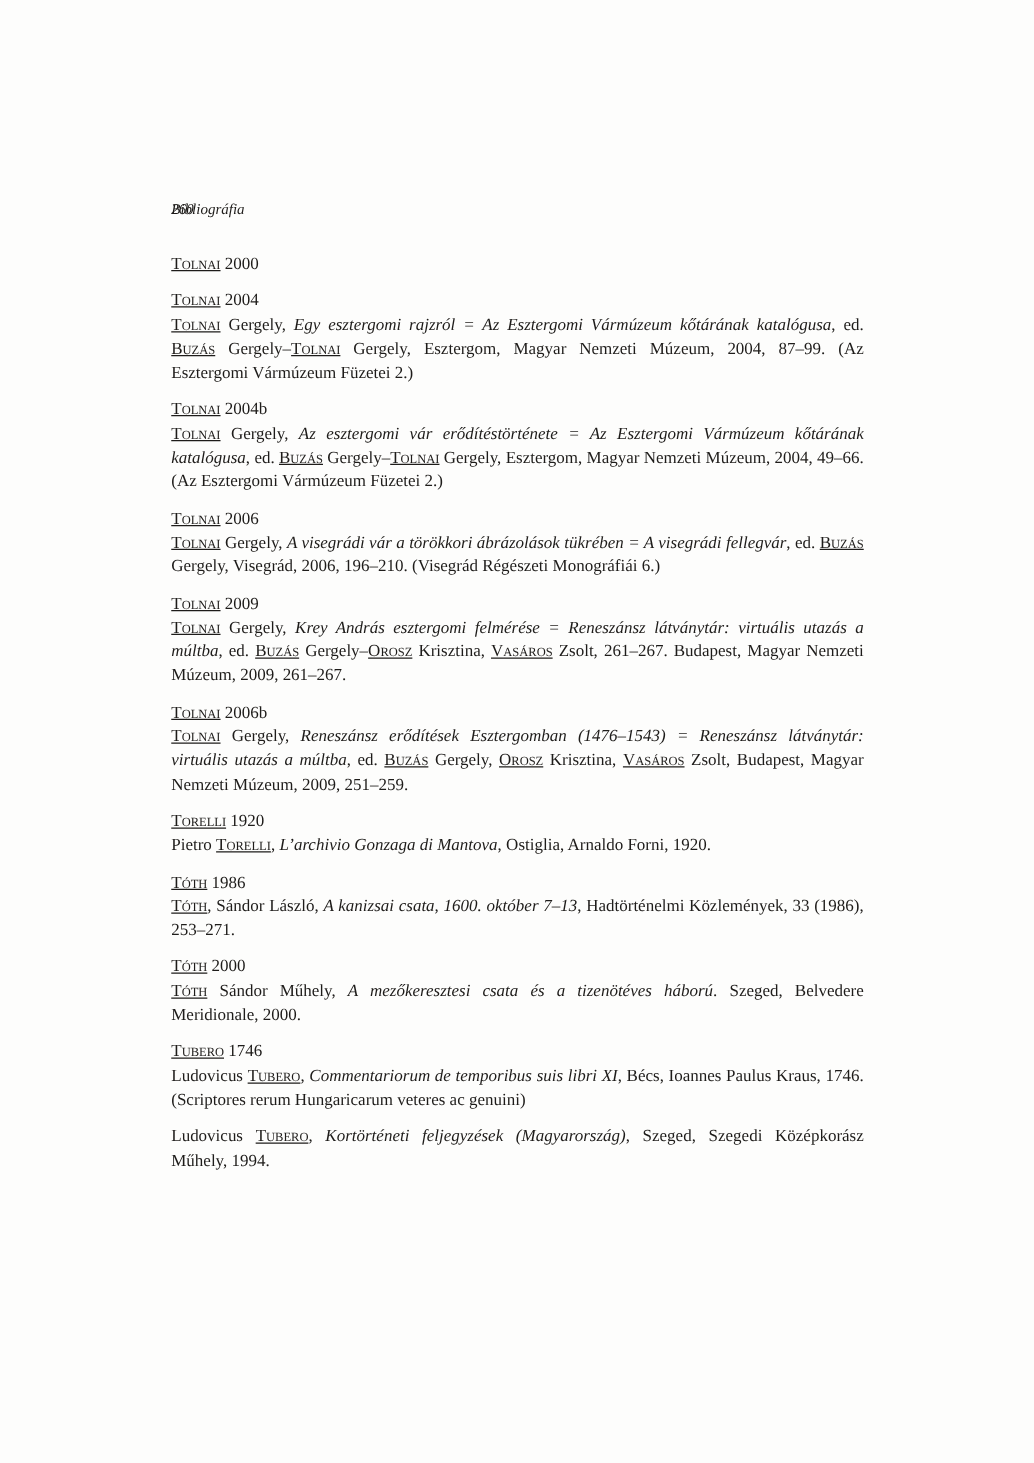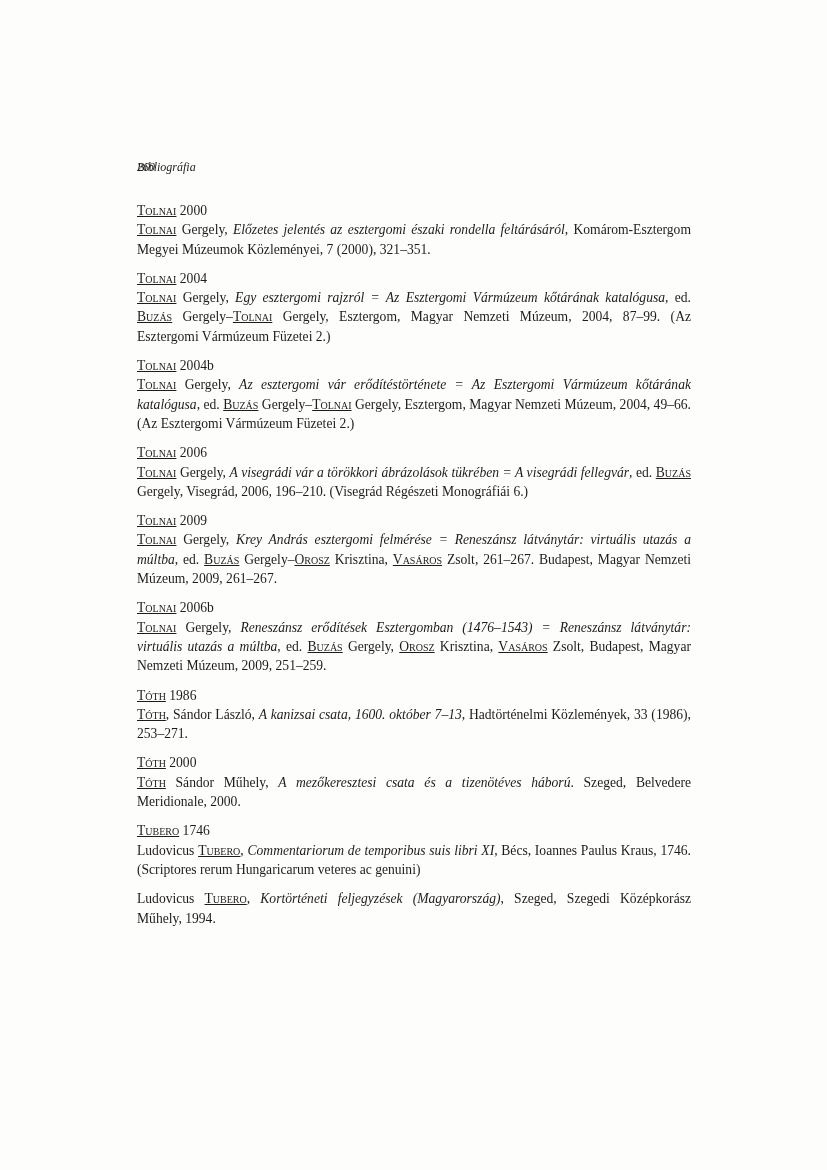--- a/index.html
+++ b/index.html
@@ -66,21 +66,20 @@
 <body>
 
 <div class="page">
   <div class="page-header">
     <span class="page-number">260</span>
     <span class="page-title">Bibliográfia</span>
   </div>
   <div class="bib-list">
   <div class="entry">
     <div class="entry-label"><span class="sc">Tolnai</span><span> 2000</span></div>
-    <p class="entry-body"><span class="sc">Tolnai</span><span> Gergely, </span><span class="i">Előzetes jelentés az esztergomi északi rondella feltárásáról</span><span>, Komárom-Esztergom Megyei Múzeumok Közleményei, 7 (2000), 321–351.</span></p>
   </div>
 
   <div class="entry">
     <div class="entry-label"><span class="sc">Tolnai</span><span> 2004</span></div>
     <p class="entry-body"><span class="sc">Tolnai</span><span> Gergely, </span><span class="i">Egy esztergomi rajzról = Az Esztergomi Vármúzeum kőtárának katalógusa</span><span>, ed. </span><span class="sc">Buzás</span><span> Gergely–</span><span class="sc">Tolnai</span><span> Gergely, Esztergom, Magyar Nemzeti Múzeum, 2004, 87–99. (Az Esztergomi Vármúzeum Füzetei 2.)</span></p>
   </div>
 
   <div class="entry">
     <div class="entry-label"><span class="sc">Tolnai</span><span> 2004b</span></div>
     <p class="entry-body"><span class="sc">Tolnai</span><span> Gergely, </span><span class="i">Az esztergomi vár erődítéstörténete = Az Esztergomi Vármúzeum kőtárának katalógusa</span><span>, ed. </span><span class="sc">Buzás</span><span> Gergely–</span><span class="sc">Tolnai</span><span> Gergely, Esztergom, Magyar Nemzeti Múzeum, 2004, 49–66. (Az Esztergomi Vármúzeum Füzetei 2.)</span></p>
@@ -94,20 +93,24 @@
   <div class="entry">
     <div class="entry-label"><span class="sc">Tolnai</span><span> 2009</span></div>
     <p class="entry-body"><span class="sc">Tolnai</span><span> Gergely, </span><span class="i">Krey András esztergomi felmérése = Reneszánsz látványtár: virtuális utazás a múltba</span><span>, ed. </span><span class="sc">Buzás</span><span> Gergely–</span><span class="sc">Orosz</span><span> Krisztina, </span><span class="sc">Vasáros</span><span> Zsolt, 261–267. Budapest, Magyar Nemzeti Múzeum, 2009, 261–267.</span></p>
   </div>
 
   <div class="entry">
     <div class="entry-label"><span class="sc">Tolnai</span><span> 2006b</span></div>
     <p class="entry-body"><span class="sc">Tolnai</span><span> Gergely, </span><span class="i">Reneszánsz erődítések Esztergomban (1476–1543) = Reneszánsz látványtár: virtuális utazás a múltba</span><span>, ed. </span><span class="sc">Buzás</span><span> Gergely, </span><span class="sc">Orosz</span><span> Krisztina, </span><span class="sc">Vasáros</span><span> Zsolt, Budapest, Magyar Nemzeti Múzeum, 2009, 251–259.</span></p>
   </div>
 
+  <div class="entry">
+    <div class="entry-label"><span class="sc">Torelli</span><span> 1920</span></div>
+    <p class="entry-body"><span>Pietro </span><span class="sc">Torelli</span><span>, </span><span class="i">L’archivio Gonzaga di Mantova</span><span>, Ostiglia, Arnaldo Forni, 1920.</span></p>
+  </div>
 
   <div class="entry">
     <div class="entry-label"><span class="sc">Tóth</span><span> 1986</span></div>
     <p class="entry-body"><span class="sc">Tóth</span><span>, Sándor László, </span><span class="i">A kanizsai csata, 1600. október 7–13</span><span>, Hadtörténelmi Közlemények, 33 (1986), 253–271.</span></p>
   </div>
 
   <div class="entry">
     <div class="entry-label"><span class="sc">Tóth</span><span> 2000</span></div>
     <p class="entry-body"><span class="sc">Tóth</span><span> Sándor Műhely, </span><span class="i">A mezőkeresztesi csata és a tizenötéves háború</span><span>. Szeged, Belvedere Meridionale, 2000.</span></p>
   </div>

